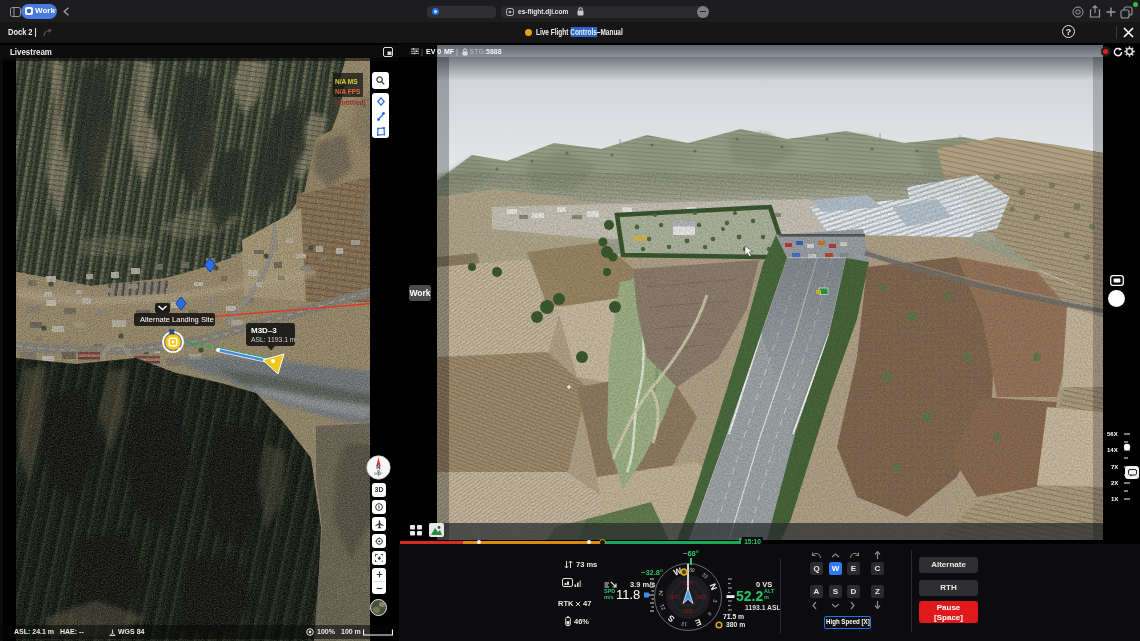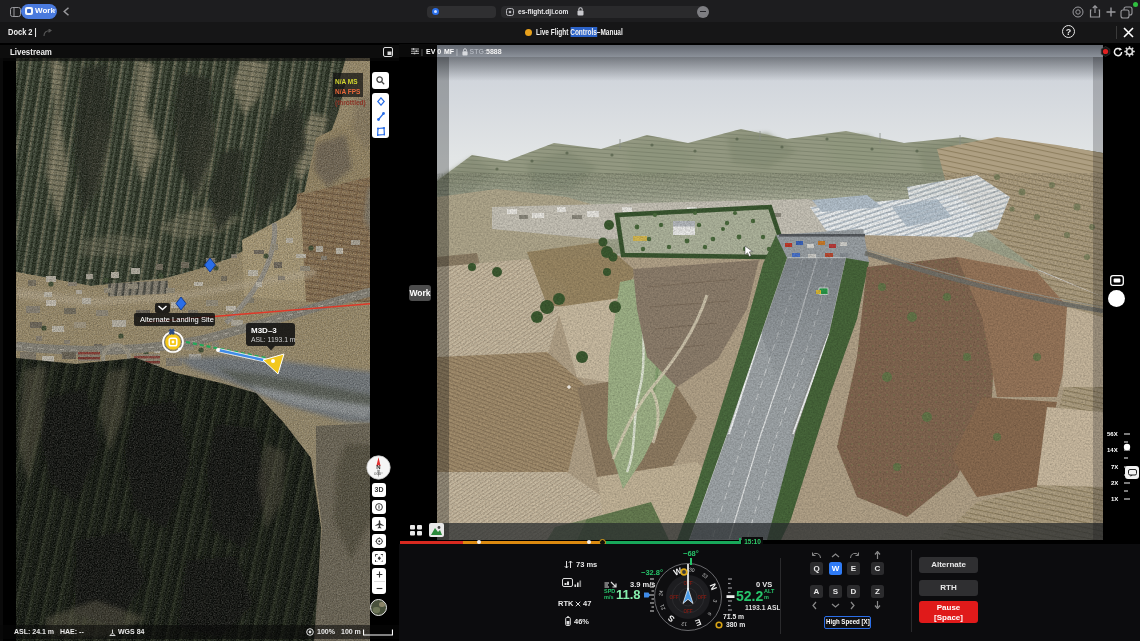--- a/index.html
+++ b/index.html
@@ -851,21 +851,21 @@
       <rect x="1.6" y="5" width="2.8" height="3.6" fill="#ddd"></rect>
     </svg>
     <span class="abs" style="left:574px;top:617px;font-size:7.5px;font-weight:bold;">46%</span>
 
     <svg class="abs" style="left:604px;top:581px" width="14" height="8" viewBox="0 0 14 8">
       <path d="M0.5 2 H5 M0.5 4 H4 M0.5 6 H5" stroke="#ddd" stroke-width="1"></path>
       <path d="M7 1 L12 6 M12 2.5 V6 H8.5" fill="none" stroke="#ddd" stroke-width="1.2"></path>
     </svg>
     <span class="abs" style="left:619px;top:580px;font-size:7.5px;font-weight:bold;margin-left:11px;">3.9 m/s</span>
     <span class="abs" style="left:604px;top:589px;font-size:5.5px;font-weight:bold;color:#27c46a;line-height:5.5px;">SPD<br>m/s</span>
-    <span class="abs" style="left:616px;top:587px;font-size:13px;font-weight:bold;color:#86efac;">11.8</span>
+    <span class="abs" style="left:616px;top:587px;font-size:13px;font-weight:normal;color:#ffffff;">11.8</span>
 
     <svg class="abs" style="left:643px;top:578px" width="13" height="35" viewBox="0 0 13 35">
       <g stroke="#b8b8b8" stroke-width="1.2">
         <line x1="7" y1="1" x2="11" y2="1"></line>
           <line x1="8.5" y1="5" x2="11" y2="5"></line>
         <line x1="7" y1="9" x2="11" y2="9"></line>
           <line x1="8.5" y1="13" x2="11" y2="13"></line>
         <line x1="6" y1="17" x2="11" y2="17"></line>
           <line x1="8.5" y1="21" x2="11" y2="21"></line>
         <line x1="7" y1="25" x2="11" y2="25"></line>

